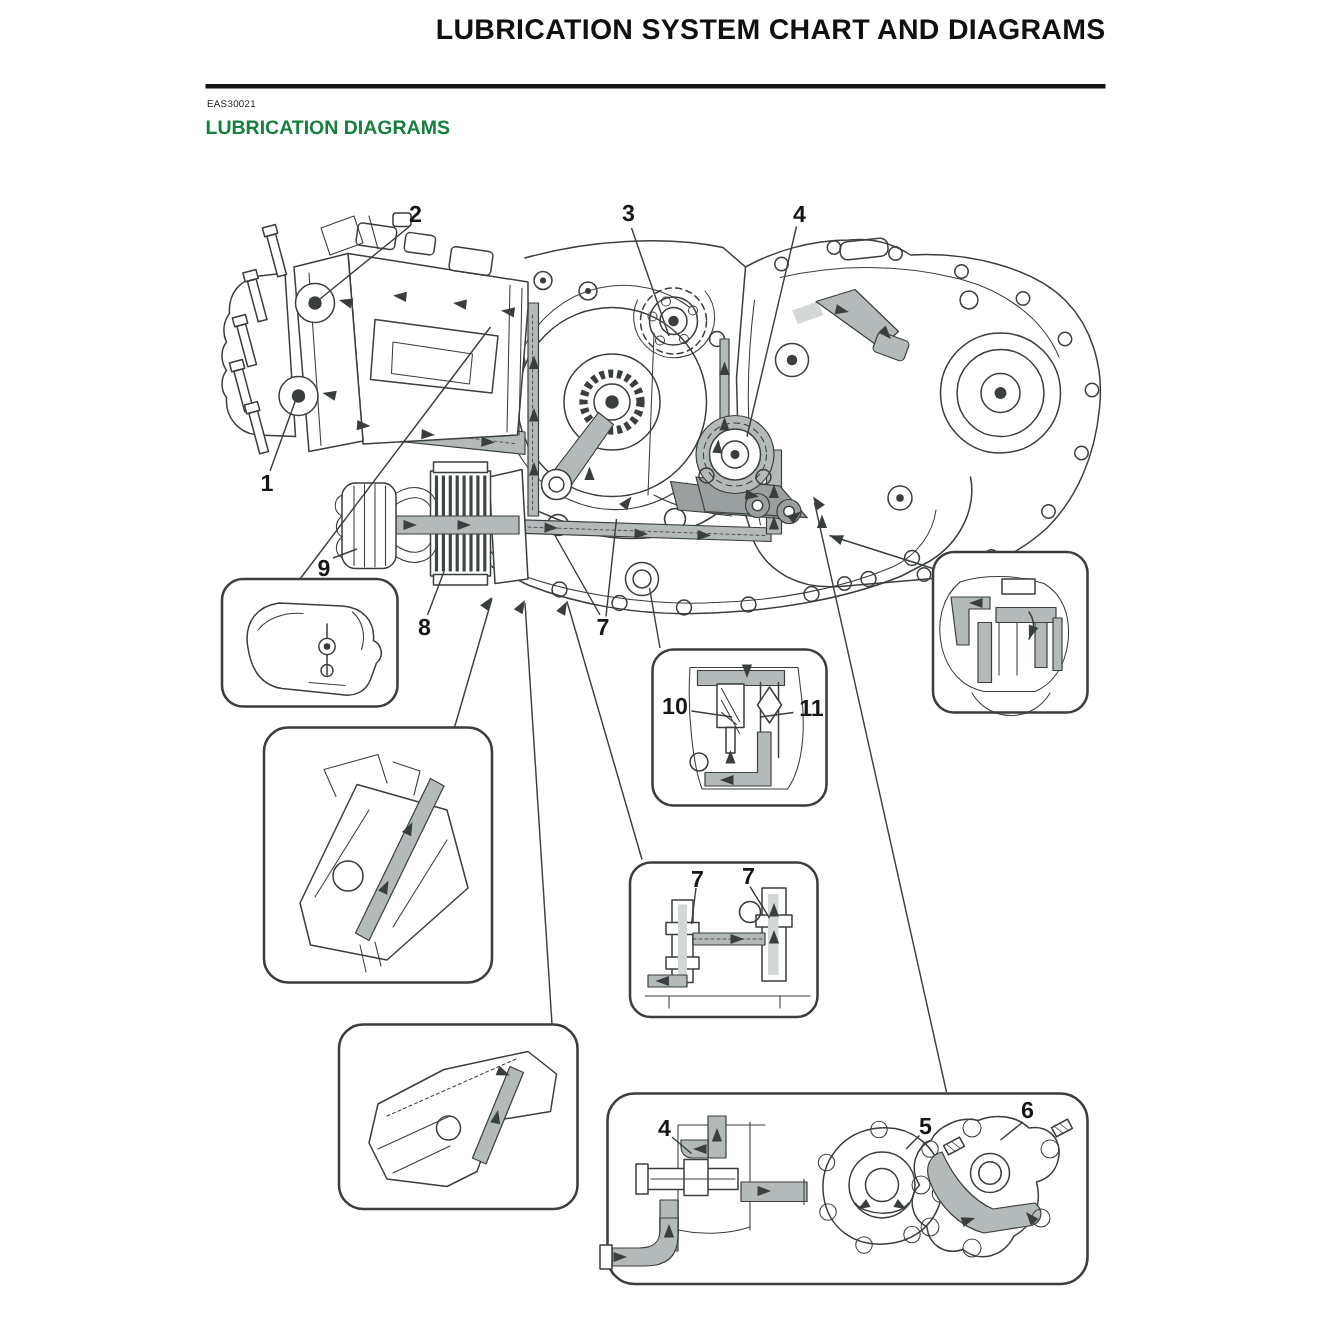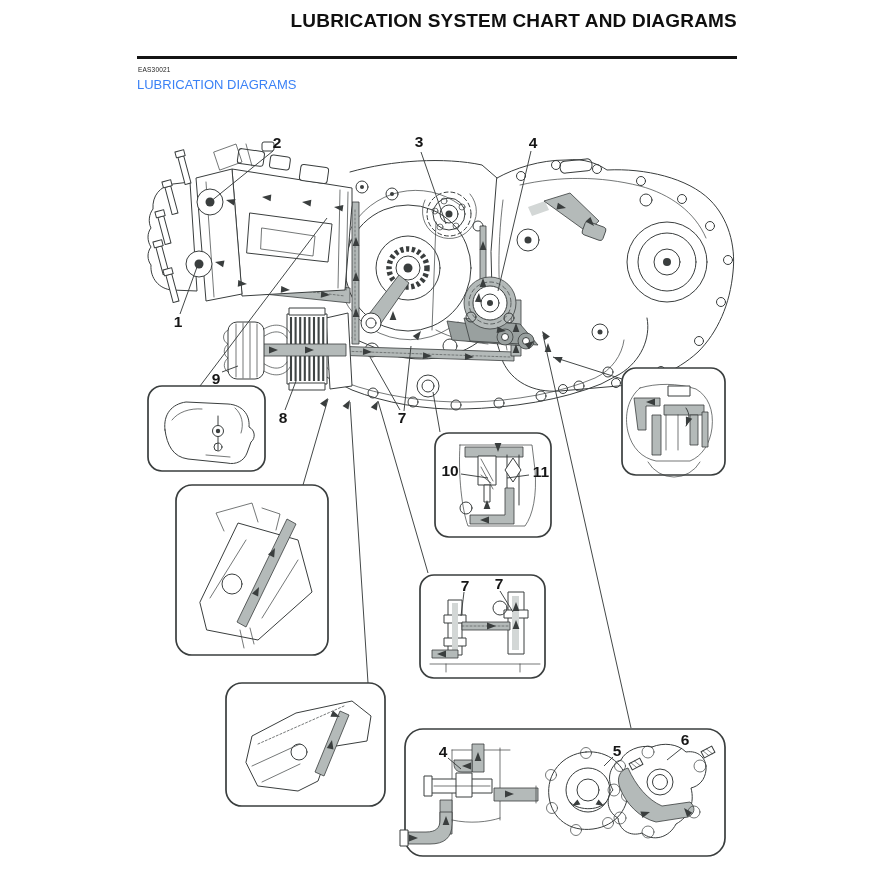--- a/index.html
+++ b/index.html
@@ -2,21 +2,21 @@
 <html style="--line: #3a3e3e; --passage: #b4bab9; --passage-light: #d3d7d6; --passage-dark: #99a09f; --paper: #ffffff;"><head>
 <meta charset="utf-8">
 <style>
   html,body{margin:0;padding:0;background:#ffffff;}
   .page{position:relative;width:820px;height:880px;background:#fff;overflow:hidden;
         font-family:"Liberation Sans",sans-serif;}
   .title{position:absolute;top:10px;left:0;width:737px;text-align:right;
          font-size:19px;font-weight:bold;color:#101010;letter-spacing:.2px;white-space:nowrap;}
   .rule{position:absolute;left:137px;top:56px;width:600px;height:2.6px;background:#141414;}
   .eas{position:absolute;left:138px;top:66px;font-size:6.5px;color:#232323;letter-spacing:.2px;}
-  .subhead{position:absolute;left:137px;top:77px;font-size:13px;font-weight:normal;color:#3b82f6;}
+  .subhead{position:absolute;left:137px;top:77px;font-size:13px;font-weight:bold;color:#15803d;}
   svg{position:absolute;left:0;top:0;}
   svg text.co{font-family:"Liberation Sans",sans-serif;font-weight:bold;font-size:15.5px;fill:#161616;}
   .ln{fill:none;stroke:var(--line,#3a3e3e);stroke-width:1;stroke-linejoin:round;stroke-linecap:round;}
   .t7{stroke-width:.7;} .t6{stroke-width:.55;}
   .fw{fill:#ffffff;stroke:var(--line,#3a3e3e);stroke-width:1;stroke-linejoin:round;}
   .fg{fill:var(--passage,#b4bab9);stroke:var(--line,#3a3e3e);stroke-width:.8;stroke-linejoin:round;}
   .fgl{fill:var(--passage-light,#d3d7d6);stroke:none;}
   .fgd{fill:var(--passage-dark,#99a09f);stroke:var(--line,#3a3e3e);stroke-width:.8;}
   .ar{fill:var(--line,#3a3e3e);stroke:none;}
   .ldr{fill:none;stroke:var(--line,#3a3e3e);stroke-width:.95;}

